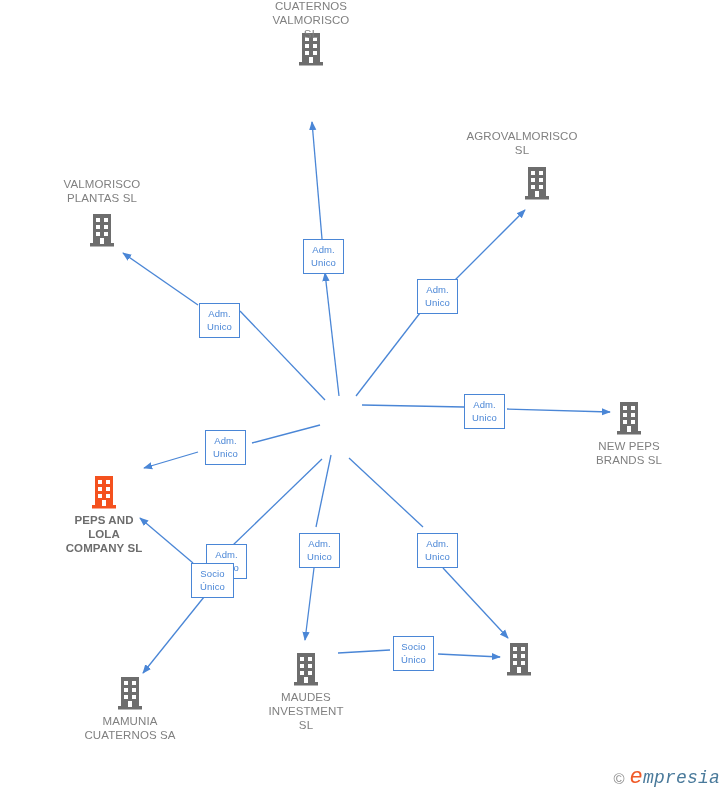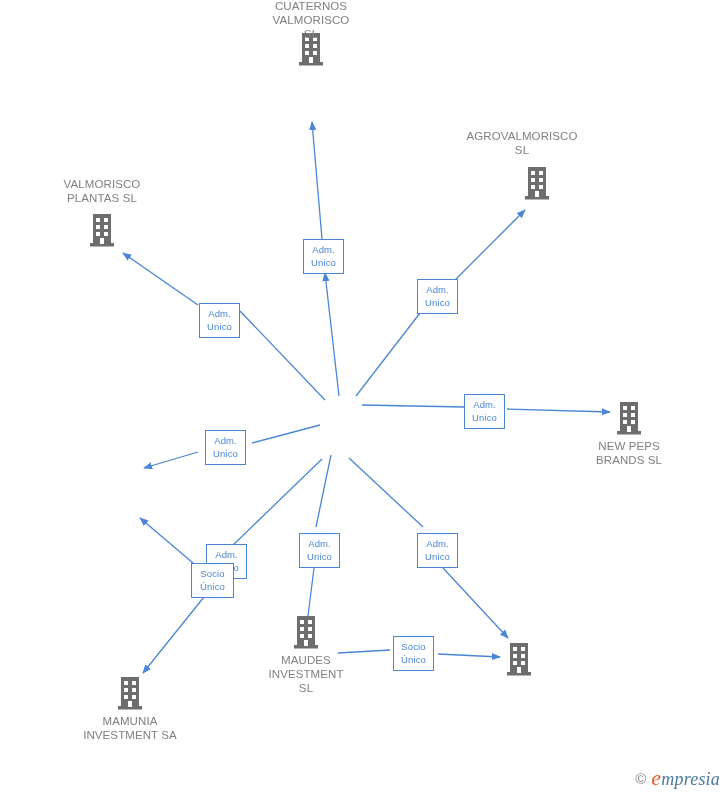--- a/index.html
+++ b/index.html
@@ -76,21 +76,21 @@
     display: flex;
     align-items: center;
     gap: 5px;
   }
   .wm-c {
     font-size: 15px;
     color: #8a8a8a;
     line-height: 1;
   }
   .wm-text {
-    font-family: Liberation Serif, serif;
+    font-family: Liberation Mono, monospace;
     font-style: italic;
     font-size: 18px;
     color: #4a7a9b;
     line-height: 1;
     letter-spacing: 0.2px;
   }
   .wm-text .wm-e {
     color: #f05a28;
     font-size: 22px;
   }
@@ -212,41 +212,59 @@
         <rect x="17" y="13" width="4" height="4" fill="#ffffff"></rect>
         <rect x="9" y="20" width="4" height="4" fill="#ffffff"></rect>
         <rect x="17" y="20" width="4" height="4" fill="#ffffff"></rect>
         <rect x="13" y="26" width="4" height="6" fill="#ffffff"></rect>
       </svg>
     </span>
     <span class="node-label">NEW PEPS
 BRANDS SL</span>
   </div>
 
+  <div class="node" style="left:104px; top:474px;">
+    <span class="node-icon">
+      <svg width="30" height="36" viewBox="0 0 30 36" xmlns="http://www.w3.org/2000/svg">
+        <rect x="6" y="2" width="18" height="30" fill="#f4511e"></rect>
+        <rect x="3" y="31" width="24" height="3.5" fill="#f4511e"></rect>
+        <rect x="9" y="6" width="4" height="4" fill="#ffffff"></rect>
+        <rect x="17" y="6" width="4" height="4" fill="#ffffff"></rect>
+        <rect x="9" y="13" width="4" height="4" fill="#ffffff"></rect>
+        <rect x="17" y="13" width="4" height="4" fill="#ffffff"></rect>
+        <rect x="9" y="20" width="4" height="4" fill="#ffffff"></rect>
+        <rect x="17" y="20" width="4" height="4" fill="#ffffff"></rect>
+        <rect x="13" y="26" width="4" height="6" fill="#ffffff"></rect>
+      </svg>
+    </span>
+    <span class="node-label highlight">PEPS AND
+LOLA
+COMPANY  SL</span>
+  </div>
 
 
   <div class="node" style="left:130px; top:675px;">
     <span class="node-icon">
       <svg width="30" height="36" viewBox="0 0 30 36" xmlns="http://www.w3.org/2000/svg">
         <rect x="6" y="2" width="18" height="30" fill="#6d6d6d"></rect>
         <rect x="3" y="31" width="24" height="3.5" fill="#6d6d6d"></rect>
         <rect x="9" y="6" width="4" height="4" fill="#ffffff"></rect>
         <rect x="17" y="6" width="4" height="4" fill="#ffffff"></rect>
         <rect x="9" y="13" width="4" height="4" fill="#ffffff"></rect>
         <rect x="17" y="13" width="4" height="4" fill="#ffffff"></rect>
         <rect x="9" y="20" width="4" height="4" fill="#ffffff"></rect>
         <rect x="17" y="20" width="4" height="4" fill="#ffffff"></rect>
         <rect x="13" y="26" width="4" height="6" fill="#ffffff"></rect>
       </svg>
     </span>
     <span class="node-label">MAMUNIA
-INVESTMENT SA</span>
-  </div>
-
-  <div class="node" style="left:306px; top:614px;">
+CUATERNOS SA</span>
+  </div>
+
+  <div class="node" style="left:306px; top:651px;">
     <span class="node-icon">
       <svg width="30" height="36" viewBox="0 0 30 36" xmlns="http://www.w3.org/2000/svg">
         <rect x="6" y="2" width="18" height="30" fill="#6d6d6d"></rect>
         <rect x="3" y="31" width="24" height="3.5" fill="#6d6d6d"></rect>
         <rect x="9" y="6" width="4" height="4" fill="#ffffff"></rect>
         <rect x="17" y="6" width="4" height="4" fill="#ffffff"></rect>
         <rect x="9" y="13" width="4" height="4" fill="#ffffff"></rect>
         <rect x="17" y="13" width="4" height="4" fill="#ffffff"></rect>
         <rect x="9" y="20" width="4" height="4" fill="#ffffff"></rect>
         <rect x="17" y="20" width="4" height="4" fill="#ffffff"></rect>

